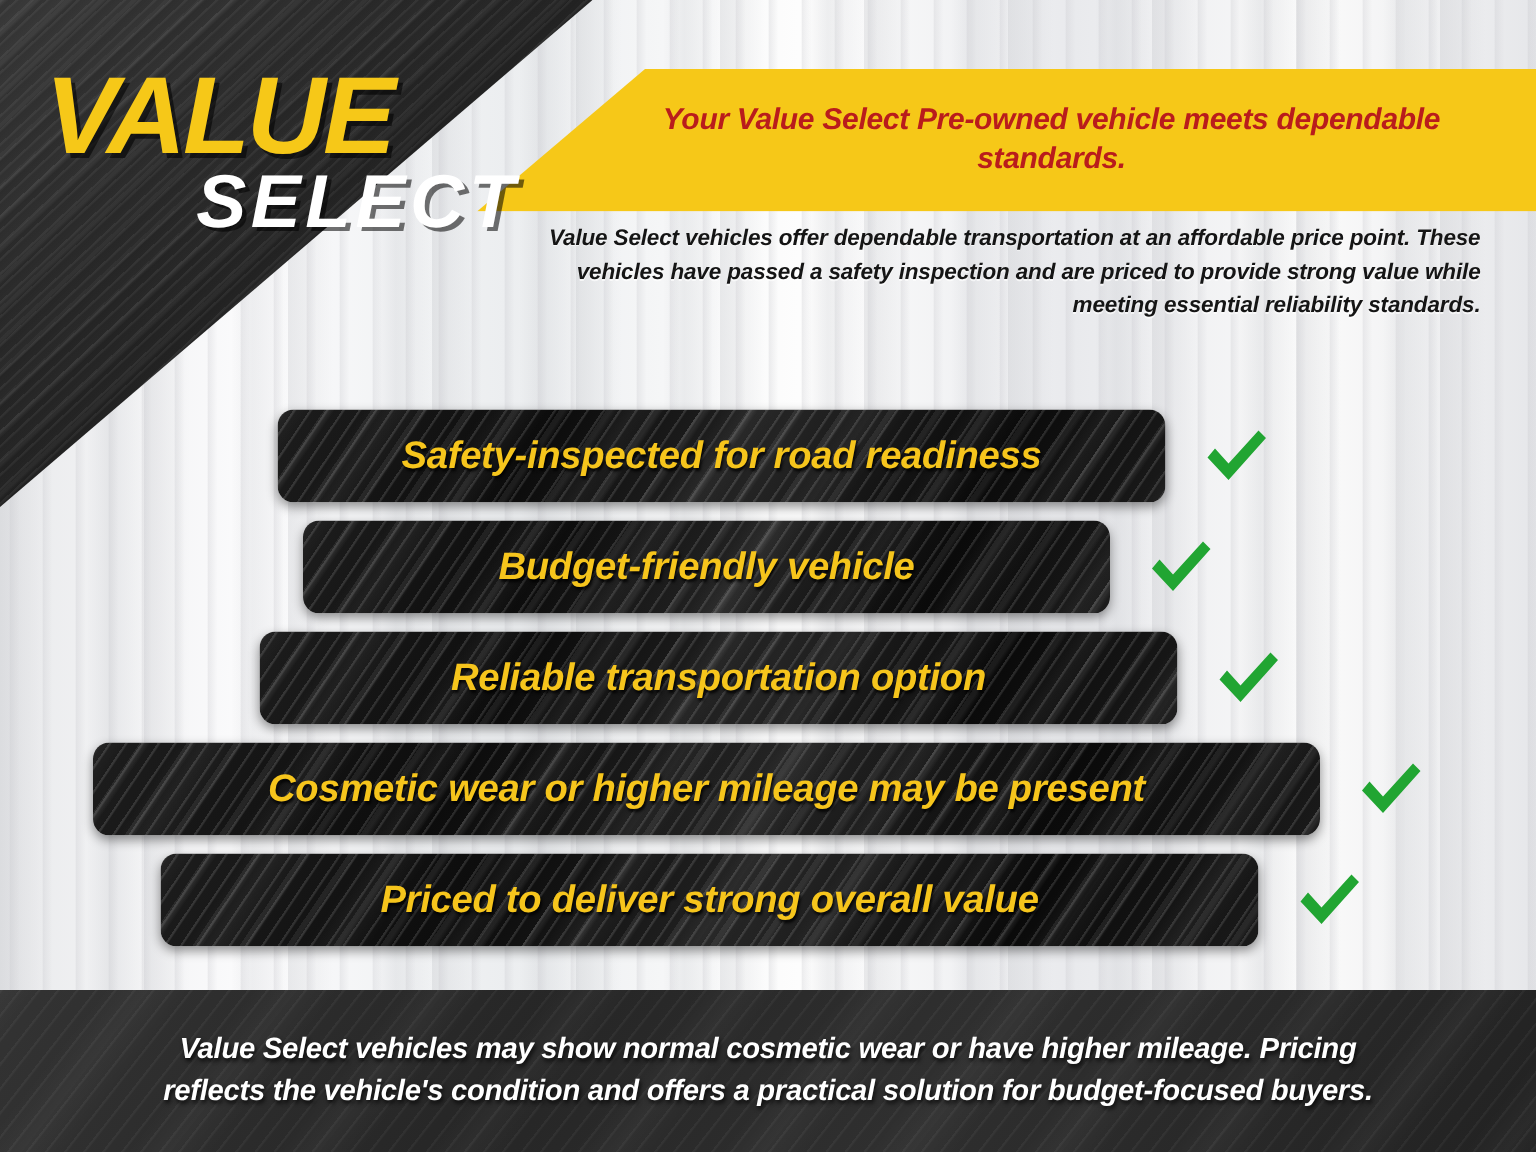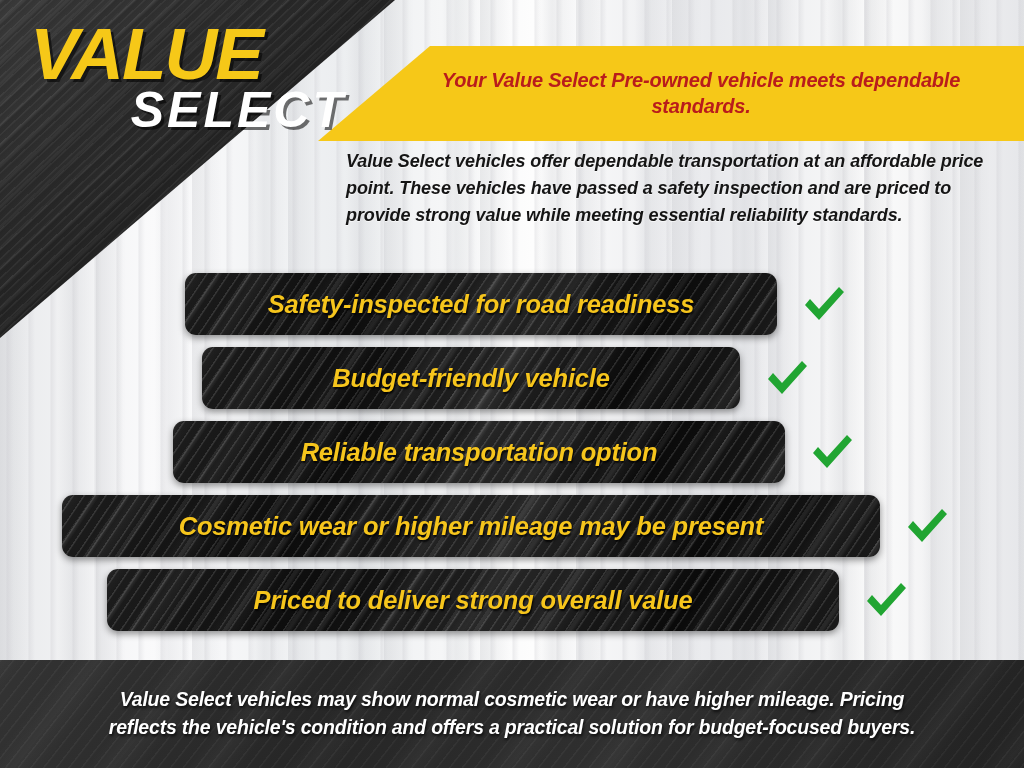--- a/index.html
+++ b/index.html
@@ -53,23 +53,23 @@
   }
   .banner-text{
     width:600px;margin-left:60px;
     text-align:center;color:#b91c1c;
     font-size:20px;font-weight:bold;font-style:italic;
     line-height:1.28;letter-spacing:-0.2px;
   }
 
   
   .intro{
-    position:absolute;left:346px;top:148px;width:655px;
-    text-align:left;color:#151515;
-    font-size:18px;font-weight:bold;font-style:italic;
+    position:absolute;left:332px;top:148px;width:655px;
+    text-align:right;color:#151515;
+    font-size:15px;font-weight:bold;font-style:italic;
     line-height:1.50;letter-spacing:-0.1px;
     text-shadow:0 1px 0 rgba(255,255,255,0.65);
   }
 
   
   .bars{position:absolute;left:0;top:273px;width:1024px;padding-left:16px;}
   .bar-row{display:flex;align-items:center;justify-content:center;margin-bottom:12px;}
   .bar{
     position:relative;height:62px;border-radius:11px;
     display:flex;align-items:center;justify-content:center;
@@ -131,21 +131,21 @@
     display:flex;align-items:center;justify-content:center;
   }
   .footer-text{
     width:830px;text-align:center;color:#ffffff;
     font-size:19.5px;font-weight:bold;font-style:italic;
     line-height:1.42;letter-spacing:-0.2px;
     text-shadow:1px 2px 3px rgba(0,0,0,0.8);
   }
 
   
-  .logo{position:absolute;left:30px;top:20px;width:320px;}
+  .logo{position:absolute;left:30px;top:44px;width:320px;}
   .logo-value{
     color:#f6c818;font-size:73px;font-weight:bold;font-style:italic;
     line-height:0.92;letter-spacing:-2px;
     text-shadow:3px 3px 0 rgba(0,0,0,0.55);
   }
   .logo-select{
     color:#ffffff;font-size:50px;font-weight:bold;font-style:italic;
     line-height:1.0;letter-spacing:3px;text-align:right;
     padding-right:4px;margin-top:-2px;
     text-shadow:3px 3px 0 rgba(0,0,0,0.55);

